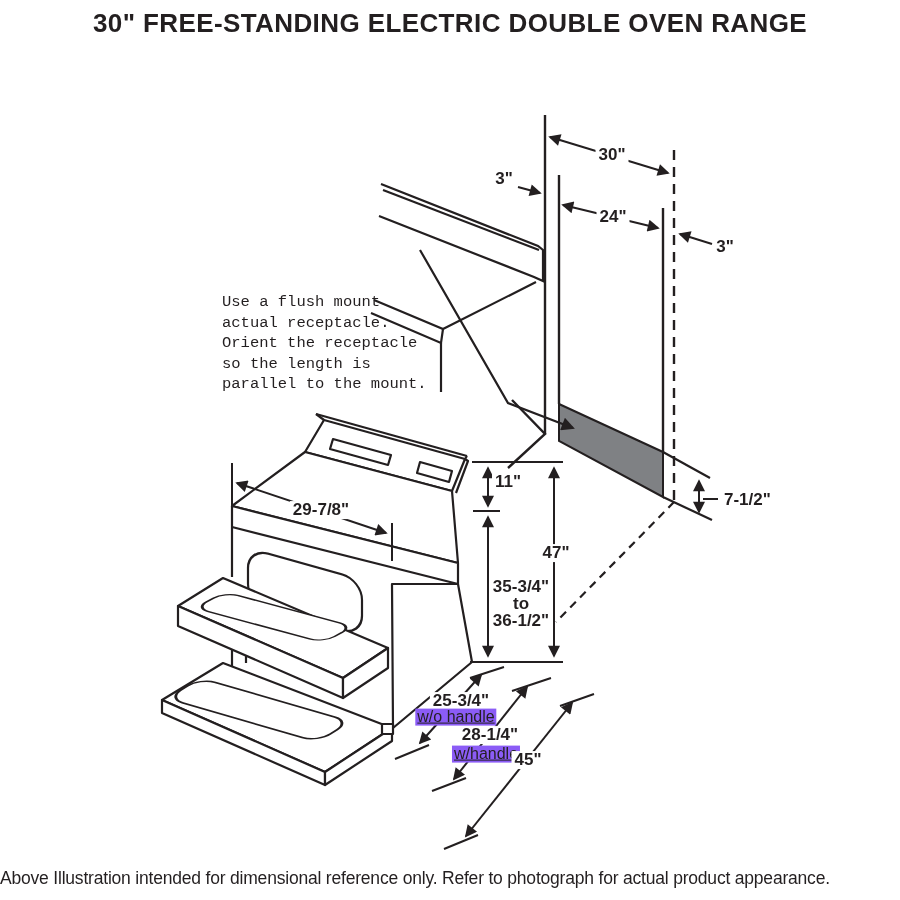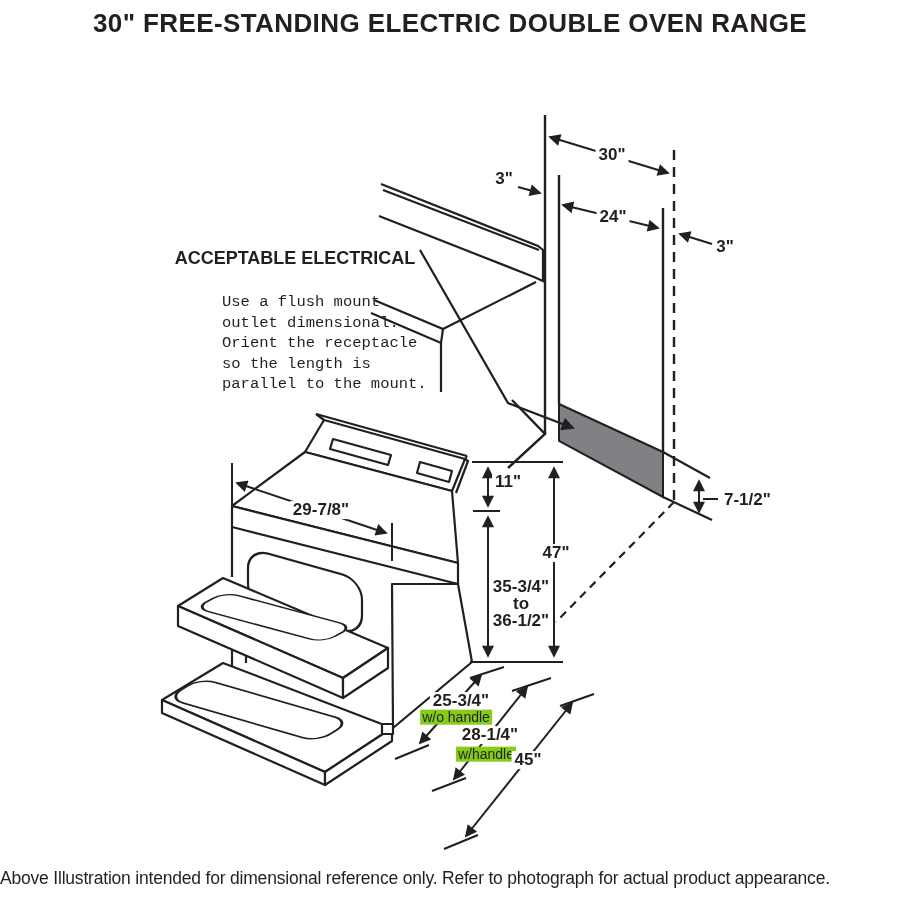--- a/index.html
+++ b/index.html
@@ -7,22 +7,22 @@
          font-family:"Liberation Sans", sans-serif;color:#231f20;}
   #lineart{position:absolute;left:0;top:0;}
   .lbl{position:absolute;white-space:nowrap;color:#231f20;}
   .title{left:0;top:8px;width:900px;text-align:center;font-weight:bold;font-size:26px;letter-spacing:.4px;}
   .footer{left:0;top:868px;width:788px;text-align:center;font-size:17.5px;letter-spacing:-0.2px;}
   .note-head{left:295px;top:258px;transform:translate(-50%,-50%);text-align:center;
              font-weight:bold;font-size:18px;line-height:21px;}
   .note-body{left:222px;top:292px;font-size:15.5px;line-height:20.5px;font-family:Liberation Mono, monospace;}
   .dim{position:absolute;transform:translate(-50%,-50%);font-weight:bold;font-size:17px;
        background:#fff;padding:0 3px;line-height:1.05;}
-  .dim-sub{position:absolute;transform:translate(-50%,-50%);font-size:14px;font-weight:normal;
-           background:#84cc16;padding:0 2px;line-height:1.05;}
+  .dim-sub{position:absolute;transform:translate(-50%,-50%);font-size:16px;font-weight:normal;
+           background:#8b5cf6;padding:0 2px;line-height:1.05;text-decoration:underline;}
   .dim-block{text-align:center;line-height:17px;}
   .anchor-left{transform:translate(0,-50%);}
 </style>
 </head>
 <body>
 
 <div id="stage">
 
   <svg id="lineart" width="900" height="900" viewBox="0 0 900 900">
     <defs>
@@ -137,25 +137,24 @@
         <path d="M481,675 L420,743" marker-start="url(#ah)" marker-end="url(#ah)"></path>
         <path d="M527,687 L454,779" marker-start="url(#ah)" marker-end="url(#ah)"></path>
         <path d="M572,703 L466,836" marker-start="url(#ah)" marker-end="url(#ah)"></path>
       </g>
     </g>
   </svg>
 
   <div class="lbl title">30" FREE-STANDING ELECTRIC DOUBLE OVEN RANGE</div>
 
   <div class="lbl note-head">
-    <div>ACCEPTABLE ELECTRICAL</div>
   </div>
   <div class="lbl note-body">
     <div>Use a flush mount</div>
-    <div>outlet dimensional.</div>
+    <div>actual receptacle.</div>
     <div>Orient the receptacle</div>
     <div>so the length is</div>
     <div>parallel to the mount.</div>
   </div>
 
   <div class="dim" style="left:612px;top:155px;">30"</div>
   <div class="dim" style="left:504px;top:179px;">3"</div>
   <div class="dim" style="left:613px;top:217px;">24"</div>
   <div class="dim" style="left:725px;top:247px;">3"</div>
   <div class="dim anchor-left" style="left:721px;top:500px;">7-1/2"</div>

